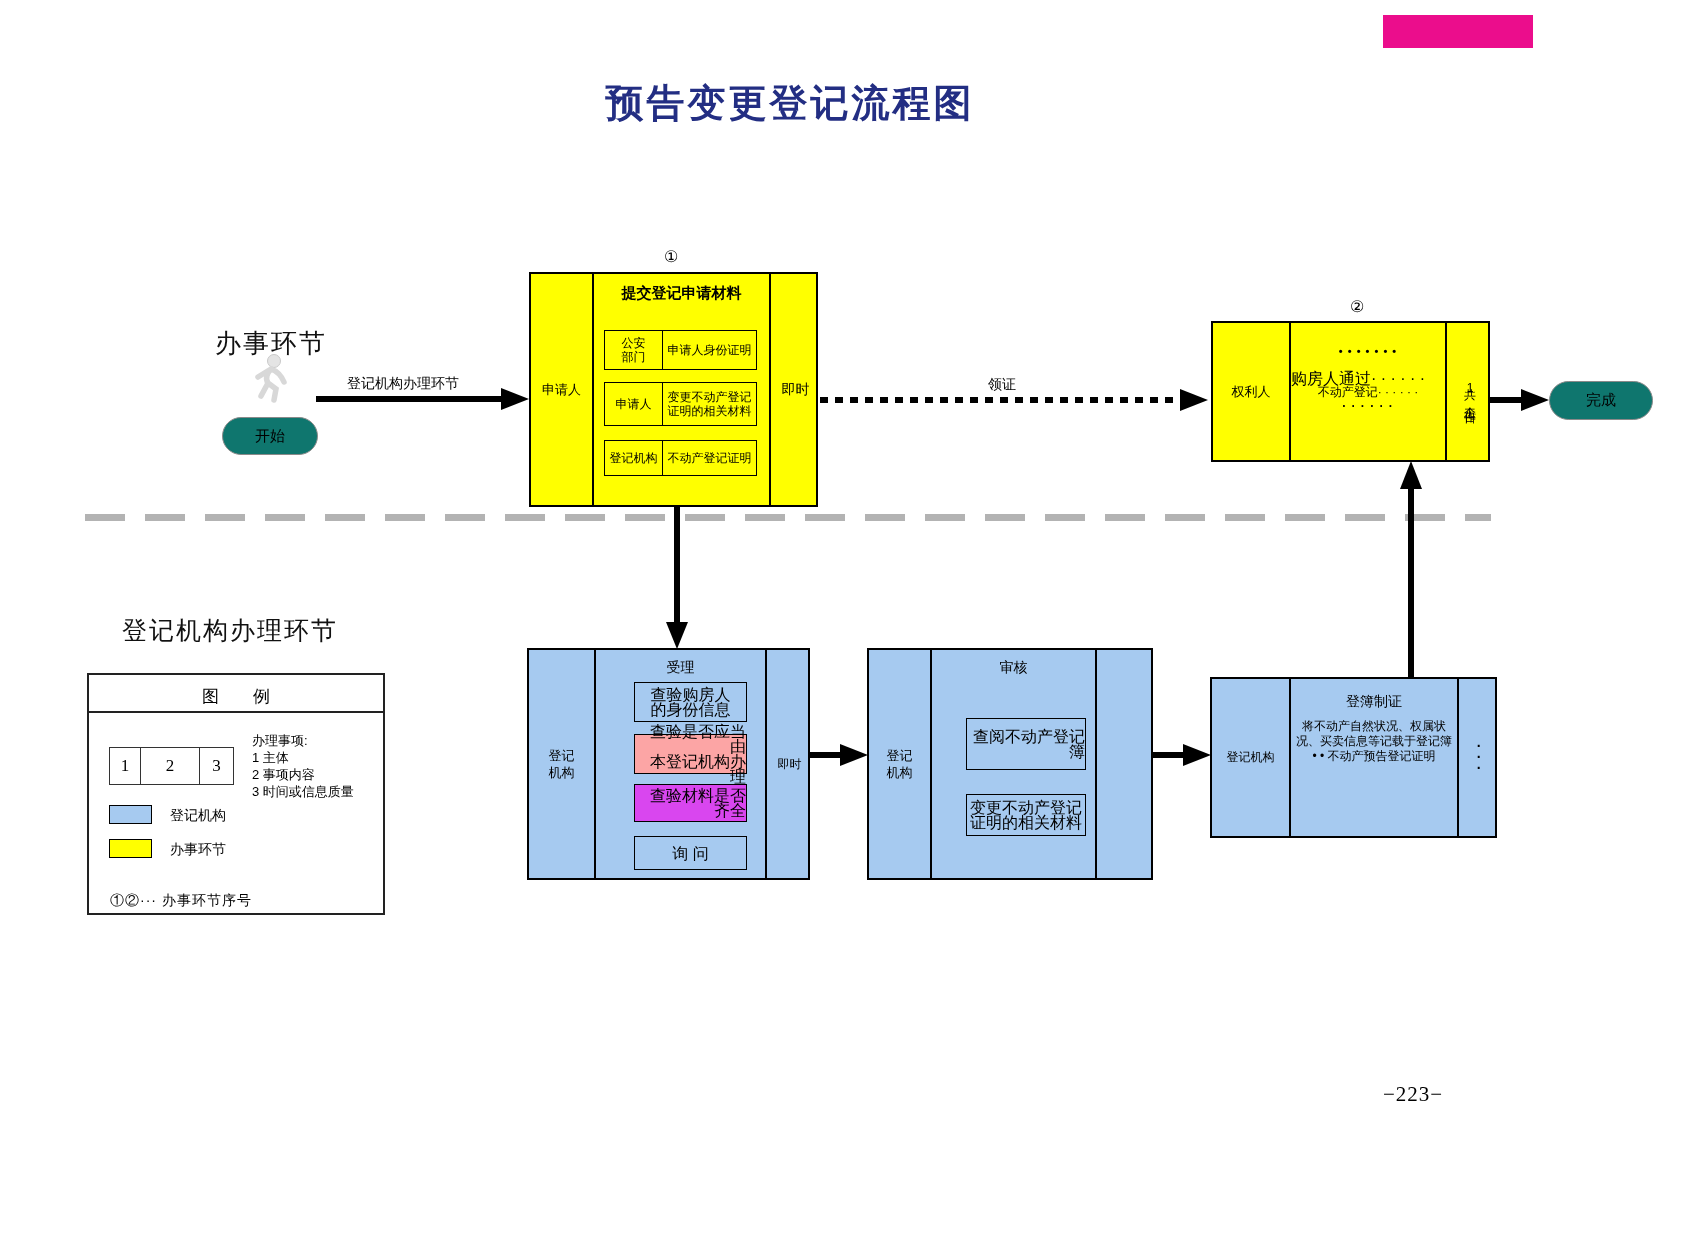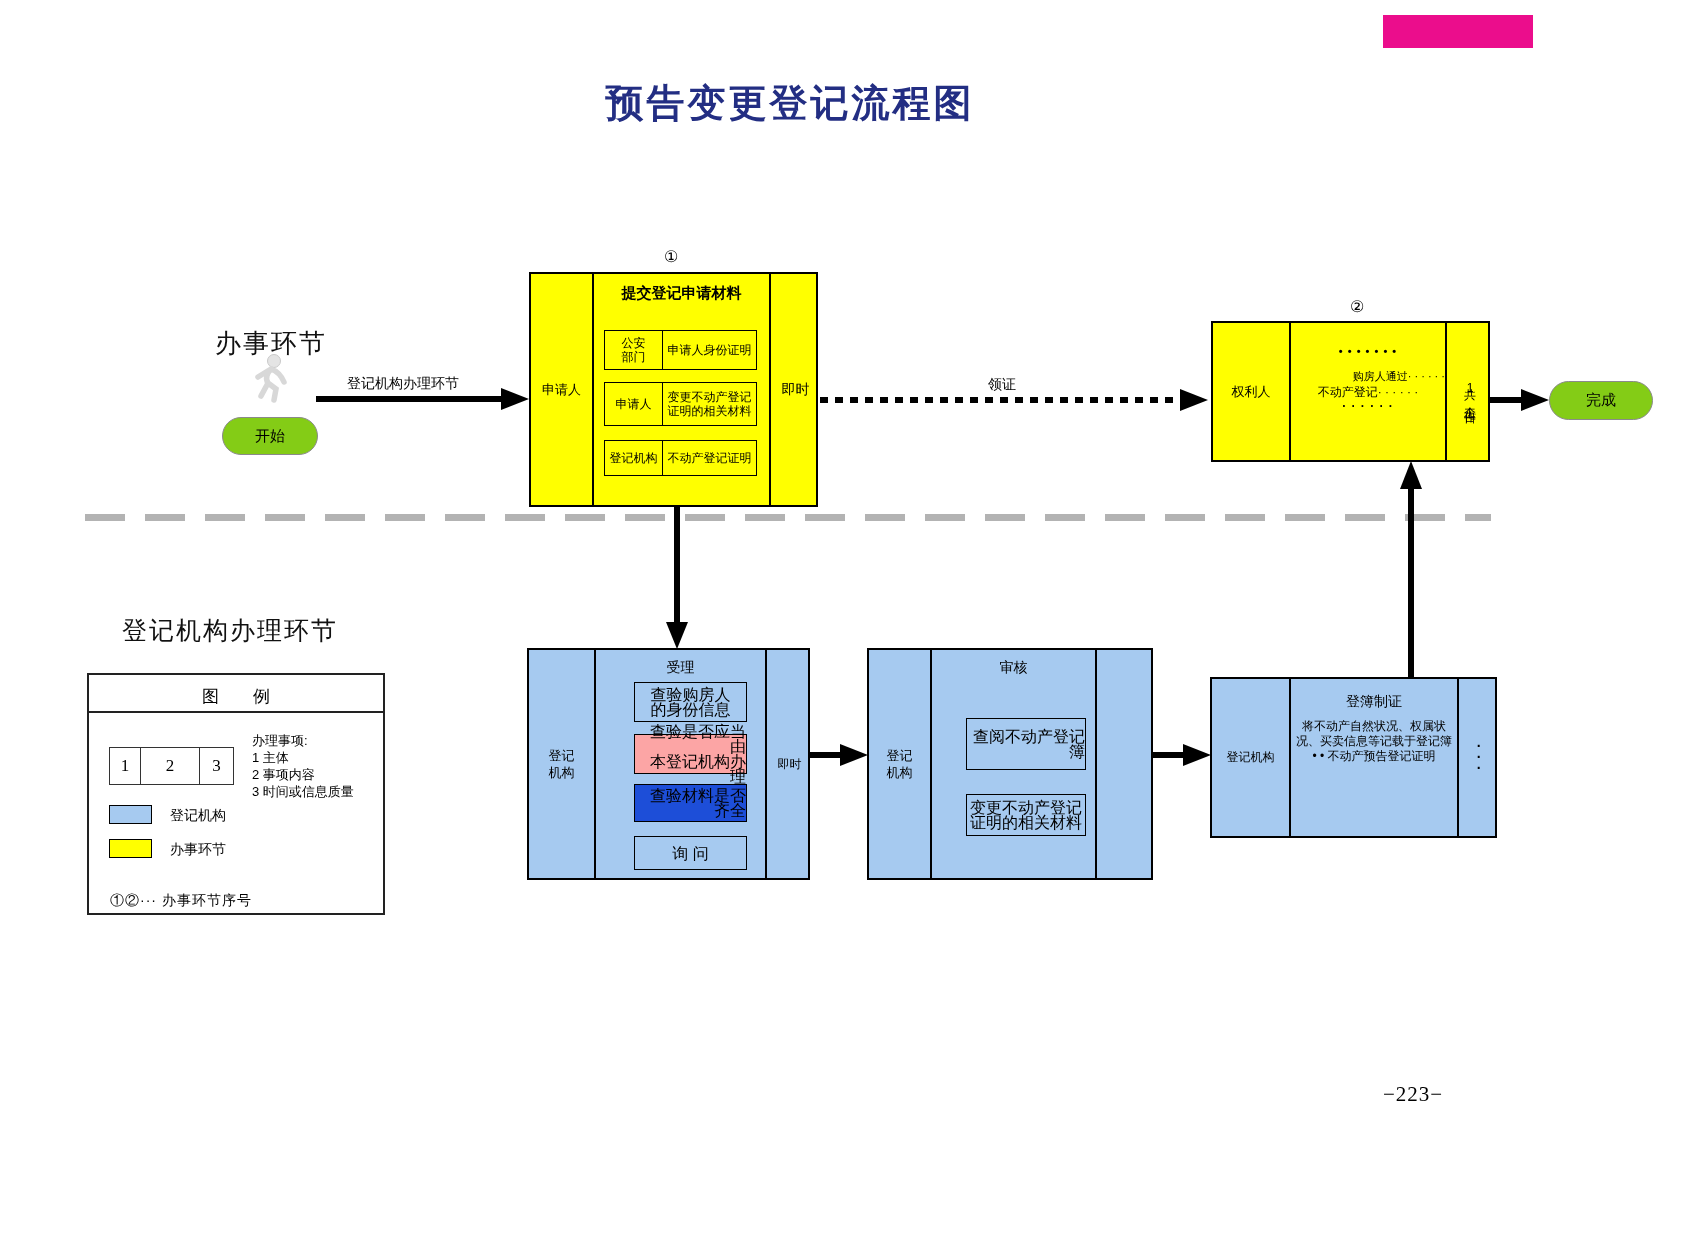--- a/index.html
+++ b/index.html
@@ -28,21 +28,21 @@
   .pink-bar { left:1383px; top:15px; width:150px; height:33px; background:#EB0D8C; }
 
   
   .section-label {
     font-family:"Liberation Serif", serif;
     font-size:26px; letter-spacing:2px; color:#111;
   }
 
   
   .oval {
-    border:1px solid #8a8a8a; border-radius:20px; background:#84cc16;
+    border:1px solid #8a8a8a; border-radius:20px; background:#0f766e;
     font-size:15px;
   }
 
   
   .ybox { background:#FFFF00; border:2px solid #000; }
   .bbox { background:#A6CAF0; border:2px solid #000; }
   .vdiv { position:absolute; top:0; bottom:0; width:2px; background:#000; }
   .boxhead { font-weight:bold; font-size:15px; text-align:center; }
   .subbox { position:absolute; border:1.5px solid #000; display:flex; }
   .subbox .who {
@@ -136,21 +136,21 @@
   <div class="edge-label" style="left:988px; top:376px;">领证</div>
   <div class="shaft-dotted" style="left:820px; top:397px; width:360px;"></div>
   <div class="head-right" style="left:1180px; top:389px;"></div>
 
   <div class="abs seq-num" style="left:1350px; top:297px;">②</div>
   <div class="abs ybox" style="left:1211px; top:321px; width:279px; height:141px;">
     <div class="vdiv" style="left:76px;"></div>
     <div class="vdiv" style="left:232px;"></div>
     <div class="colcell" style="left:0; top:0; width:76px; height:100%;">权利人</div>
     <div class="abs dotline" style="left:78px; top:22px; width:154px; text-align:center; font-size:11px; font-weight:bold;">•  •  •  •  •  •  •</div>
-    <div class="abs" style="left:78px; top:46px; width:154px; text-align:right; font-size:11px;">购房人通过· · · · · ·</div>
+    <div class="abs" style="left:78px; top:46px; width:154px; text-align:left; font-size:16px;">购房人通过· · · · · ·</div>
     <div class="abs" style="left:78px; top:61px; width:154px; text-align:center; font-size:12px;">不动产登记· · · · · ·</div>
     <div class="abs dotline" style="left:78px; top:76px; width:154px; text-align:center; font-size:12px; font-weight:bold;">· · · · · ·</div>
     <div class="colcell" style="left:234px; top:0; width:45px; height:100%;">
       <span class="vtext">共1个工作日</span>
     </div>
   </div>
 
   <div class="shaft-h" style="left:1490px; top:397px; width:32px;"></div>
   <div class="head-right" style="left:1521px; top:389px;"></div>
 
@@ -189,21 +189,21 @@
   <div class="abs bbox" style="left:527px; top:648px; width:283px; height:232px;">
     <div class="vdiv" style="left:65px;"></div>
     <div class="vdiv" style="left:236px;"></div>
     <div class="colcell pre" style="left:0; top:0; width:65px; height:100%;">登记
 机构</div>
     <div class="abs boxhead" style="left:67px; top:9px; width:169px; font-weight:normal; font-size:14px;">受理</div>
     <div class="subbox1 pre" style="left:93px; top:32px; width:113px; height:40px; background:#A6CAF0;">查验购房人
 的身份信息</div>
     <div class="subbox1 pre" style="left:93px; top:84px; width:113px; height:40px; background:#fca5a5;">查验是否应当由
 本登记机构办理</div>
-    <div class="subbox1 pre" style="left:93px; top:134px; width:113px; height:38px; background:#1d4ed8;">查验材料是否齐全</div>
+    <div class="subbox1 pre" style="left:93px; top:134px; width:113px; height:38px; background:#d946ef;">查验材料是否齐全</div>
     <div class="subbox1 pre" style="left:93px; top:186px; width:113px; height:34px; background:#A6CAF0;">询 问</div>
     <div class="colcell" style="left:238px; top:0; width:45px; height:100%; font-size:12px;">即时</div>
   </div>
 
   <div class="shaft-h" style="left:810px; top:752px; width:32px;"></div>
   <div class="head-right" style="left:840px; top:744px;"></div>
 
   <div class="abs bbox" style="left:867px; top:648px; width:286px; height:232px;">
     <div class="vdiv" style="left:61px;"></div>
     <div class="vdiv" style="left:226px;"></div>

